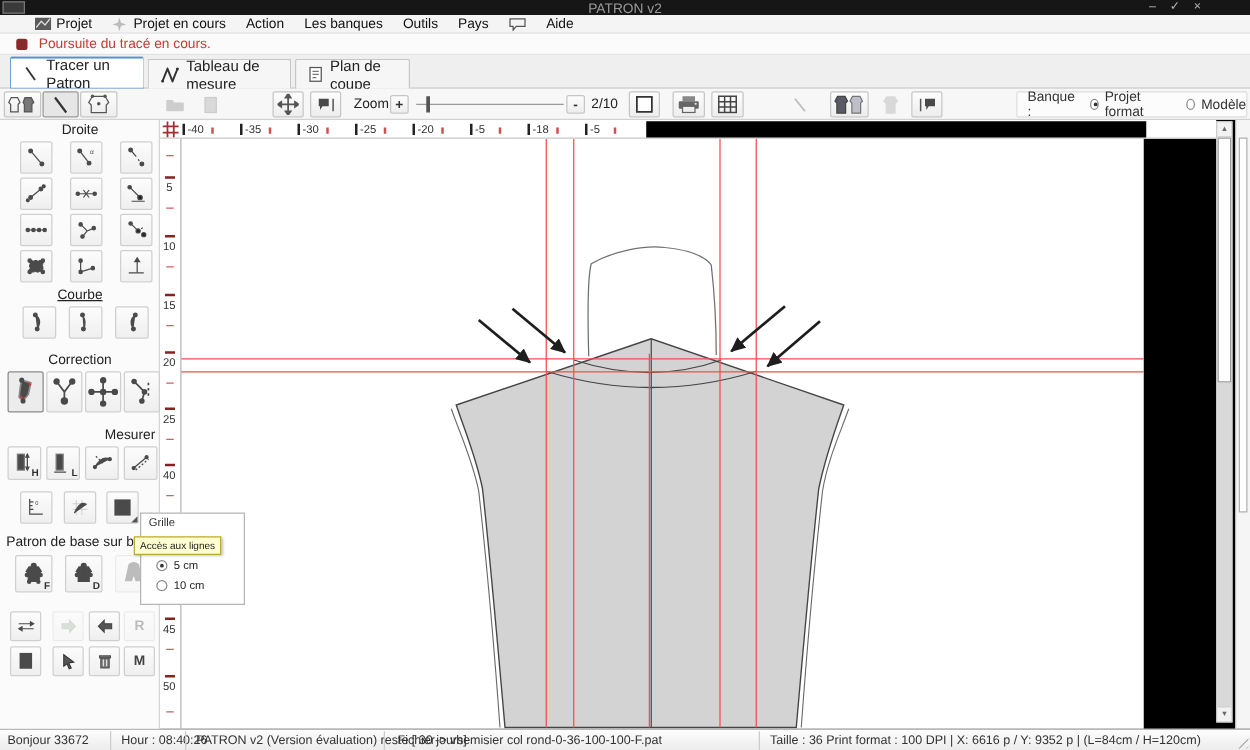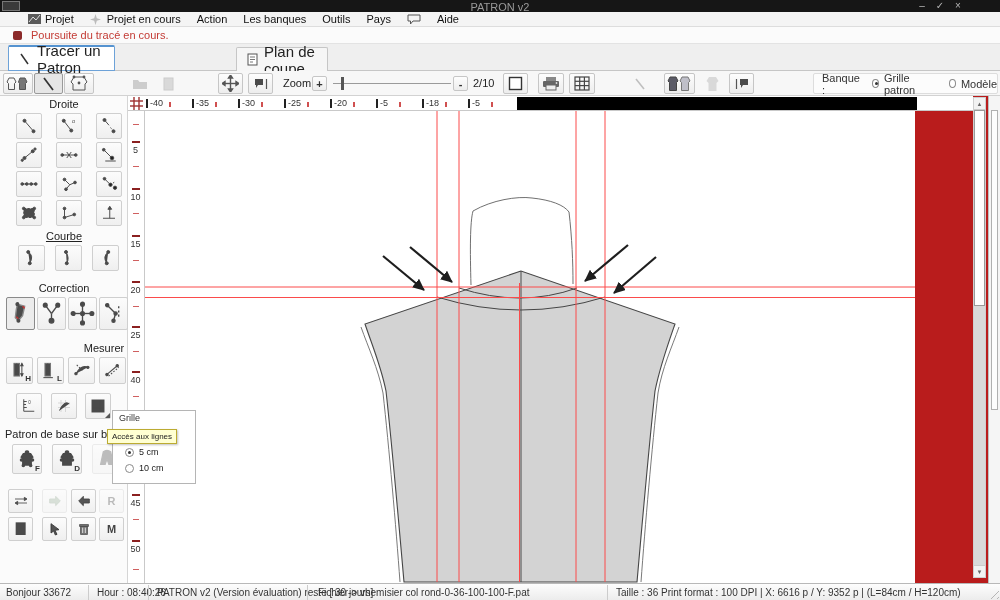--- a/index.html
+++ b/index.html
@@ -19,21 +19,21 @@
   .mi-icon { width:12px; height:10px; display:inline-block; }
 
   
   .msgbar { position:absolute; left:0; top:27px; width:1000px; height:17px; background:#fbfbfb; border-bottom:1px solid #e3e3e3; display:flex; align-items:center; }
   .msg-icon { width:9px; height:9px; background:#8b2a2a; border-radius:2px; margin-left:13px; position:relative; }
   .msg-icon:after { content:""; position:absolute; left:1px; bottom:-3px; border:3px solid transparent; border-top-color:#8b2a2a; }
   .msg-text { color:#c33b35; font-size:11px; margin-left:9px; }
 
   
   .tabbar { position:absolute; left:0; top:44px; width:1000px; height:27px; background:#efefef; border-bottom:1px solid #c6c6c6; }
-  .tab { position:absolute; top:3px; height:24px; background:#f6f6f6; border:1px solid #c6c6c6; border-bottom:none; border-radius:2px 2px 0 0; display:flex; align-items:center; gap:6px; padding:0 10px; font-size:15px; color:#222; }
+  .tab { position:absolute; top:3px; height:24px; background:#f6f6f6; border:1px solid #c6c6c6; border-bottom:none; border-radius:2px 2px 0 0; display:flex; align-items:center; gap:6px; padding:0 10px; font-size:12px; color:#222; }
   .tab.active { top:1px; height:26px; background:#fff; border:1px solid #6da2d8; border-top:2px solid #5593d0; z-index:2; }
 
   
   .toolbar { position:absolute; left:0; top:71px; width:1000px; height:25px; background:#f7f7f7; border-bottom:1px solid #d2d2d2; }
   .tbtn { position:absolute; top:2px; height:21px; background:linear-gradient(#fdfdfd,#ededed); border:1px solid #c6c6c6; border-radius:2px; display:flex; align-items:center; justify-content:center; }
   .tbtn.active { background:#e6e6e6; border-color:#9a9a9a; }
   .tbtn.disabled { opacity:.38; border-color:transparent; background:none; }
   .tlabel { position:absolute; top:6px; font-size:11px; color:#222; }
   .slider-track { position:absolute; left:333px; top:83px; width:118px; height:1px; background:#9a9a9a; }
   .slider-thumb { position:absolute; left:341px; top:77px; width:3px; height:13px; background:#555; }
@@ -47,21 +47,21 @@
   .sec-label { position:absolute; width:128px; text-align:center; font-size:11px; color:#222; }
   .sec-label.left { text-align:left; padding-left:5px; white-space:nowrap; overflow:hidden; }
   .pbtn { position:absolute; background:linear-gradient(#fcfcfc,#efefef); border:1px solid #cfcfcf; border-radius:2px; display:flex; align-items:center; justify-content:center; }
   .pbtn.active { border-color:#8a8a8a; background:#ececec; }
   .pbtn.disabled { opacity:.35; }
   .pbtn .letter { position:absolute; right:1px; bottom:0; font-size:8px; font-weight:bold; color:#333; }
   .pbtn.text-btn { font-size:11px; font-weight:bold; color:#444; }
   .pbtn .corner { position:absolute; right:0; bottom:0; border-left:5px solid transparent; border-bottom:5px solid #555; }
 
   
-  .canvasarea { position:absolute; left:128px; top:0; width:872px; height:487px; background:#b91c1c; }
+  .canvasarea { position:absolute; left:128px; top:0; width:872px; height:487px; background:#000000; }
   .hruler { position:absolute; left:0; top:0; width:845px; height:15px; background:#fff; border-bottom:1px solid #c9c9c9; }
   .hr-tick { position:absolute; top:3px; width:2px; height:9px; background:#222; }
   .hr-num { position:absolute; top:2px; font-size:9px; color:#333; }
   .hr-mid { position:absolute; top:6px; width:2px; height:5px; background:#d05050; }
   .black-bar { position:absolute; left:389px; top:1px; width:400px; height:13px; background:#000; }
   .vruler { position:absolute; left:0; top:15px; width:17px; height:472px; background:#fff; border-right:1px solid #c9c9c9; }
   .vr-dash { position:absolute; left:4px; width:8px; height:2px; background:#8b2020; }
   .vr-mid { position:absolute; left:5px; width:6px; height:1px; background:#d06060; }
   .vr-num { position:absolute; left:0; width:15px; text-align:center; font-size:9px; color:#333; }
   .drawing { position:absolute; left:17px; top:15px; width:770px; height:472px; background:#fff; }
@@ -150,20 +150,30 @@
 
   <div class="tabbar">
     <div class="tab active" style="left:8px;width:107px">
       <span>
           <svg class="icon" width="12" height="12" viewBox="0 0 12 12">
             <line x1="2" y1="1" x2="9" y2="11" stroke="#333" stroke-width="1.5"></line>
           </svg>
         </span>
       <span>Tracer un Patron</span>
     </div>
+    <div class="tab" style="left:118px;width:115px">
+      <span>
+          <svg class="icon" width="14" height="12" viewBox="0 0 14 12">
+            <polyline points="1,11 5,1 9,11 13,1" fill="none" stroke="#333" stroke-width="1.6"></polyline>
+            <circle cx="1" cy="11" r="1.3" fill="#333"></circle>
+            <circle cx="13" cy="1" r="1.3" fill="#333"></circle>
+          </svg>
+        </span>
+      <span>Tableau de mesure</span>
+    </div>
     <div class="tab" style="left:236px;width:92px">
       <span>
           <svg class="icon" width="11" height="13" viewBox="0 0 11 13">
             <rect x="1" y="1" width="9" height="11" fill="#fff" stroke="#555"></rect>
             <line x1="3" y1="4" x2="8" y2="4" stroke="#777"></line>
             <line x1="3" y1="6.5" x2="8" y2="6.5" stroke="#777"></line>
             <line x1="3" y1="9" x2="6" y2="9" stroke="#777"></line>
           </svg>
         </span>
       <span>Plan de coupe</span>
@@ -266,21 +276,21 @@
     </div>
     <div class="tbtn" style="left:729px;width:25px">
       <svg class="icon" width="16" height="14" viewBox="0 0 16 14">
           <line x1="2.5" y1="2" x2="2.5" y2="12" stroke="#555" stroke-width="1.2"></line>
           <path d="M6,2 h8 v6 h-5 l-2,3 v-3 h-1 z" fill="#4a4a4a"></path>
         </svg>
     </div>
     <div class="banque-box">
       <span style="margin-left:8px">Banque :</span>
       <span class="radio sel" style="margin-left:12px"></span>
-      <span style="margin-left:5px">Grille patron</span>
+      <span style="margin-left:5px">Projet format</span>
       <span class="radio" style="margin-left:22px"></span>
       <span style="margin-left:5px">Modèle</span>
     </div>
   </div>
 
   <div class="main">
     <div class="toolpanel" id="toolpanel">
         <div class="sec-label" style="top: 2px;">Droite</div>
         <div class="pbtn" style="left: 16px; top: 17px; width: 26px; height: 26px;">
           <svg class="icon" width="18" height="18" viewBox="0 0 24 24" fill="none" stroke="#4a4a4a" stroke-width="1.5">

